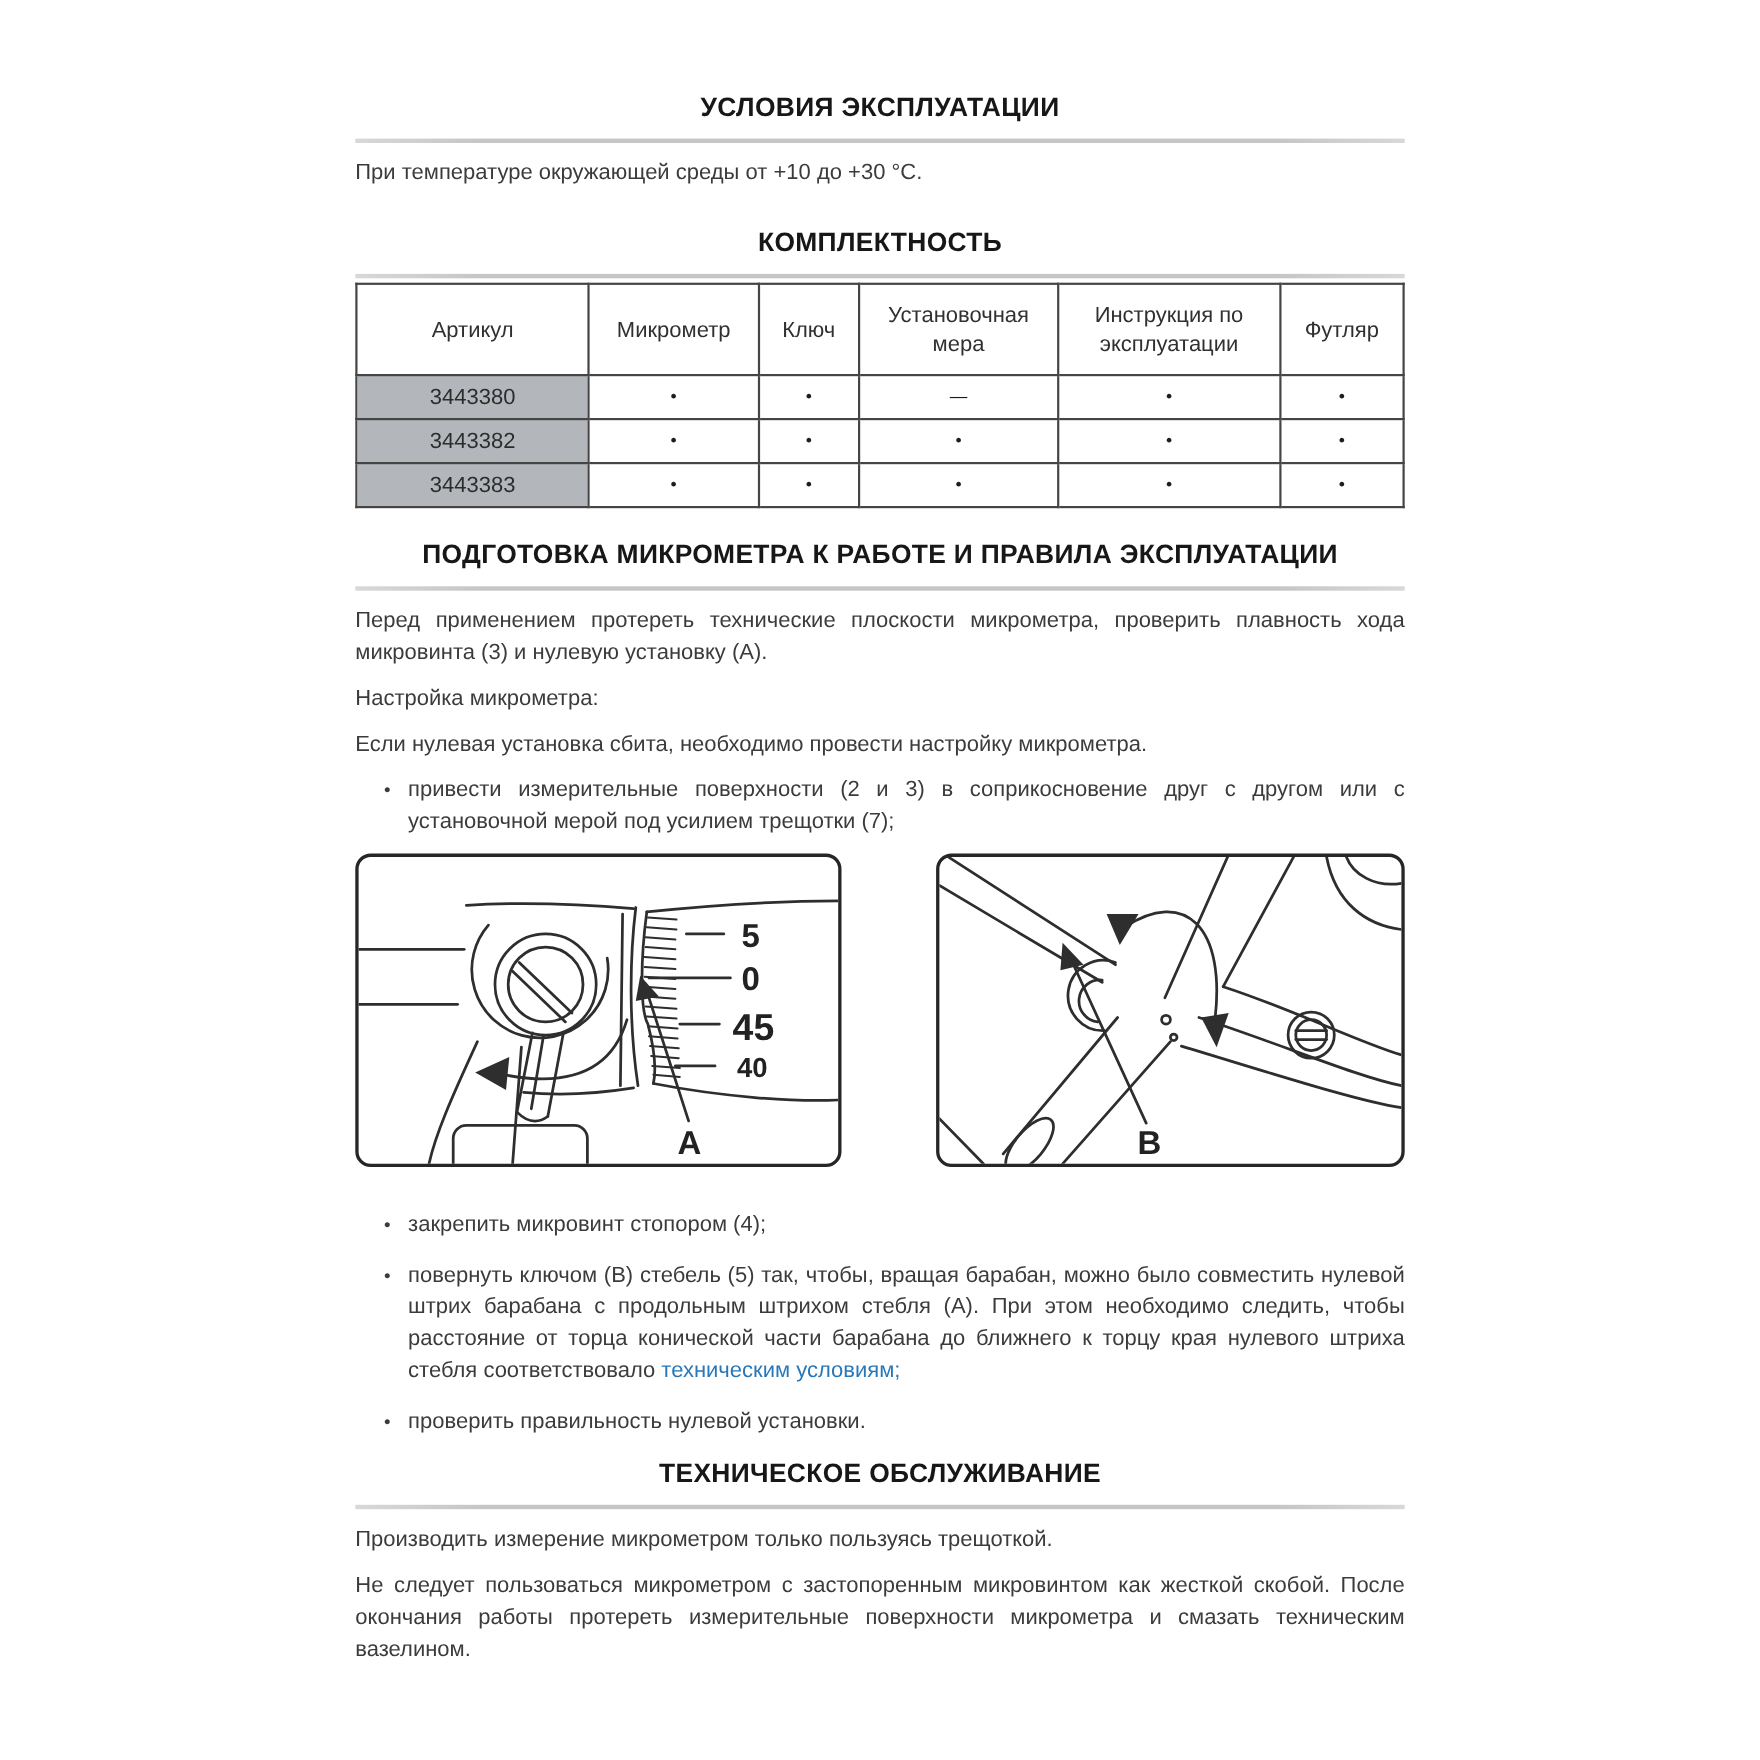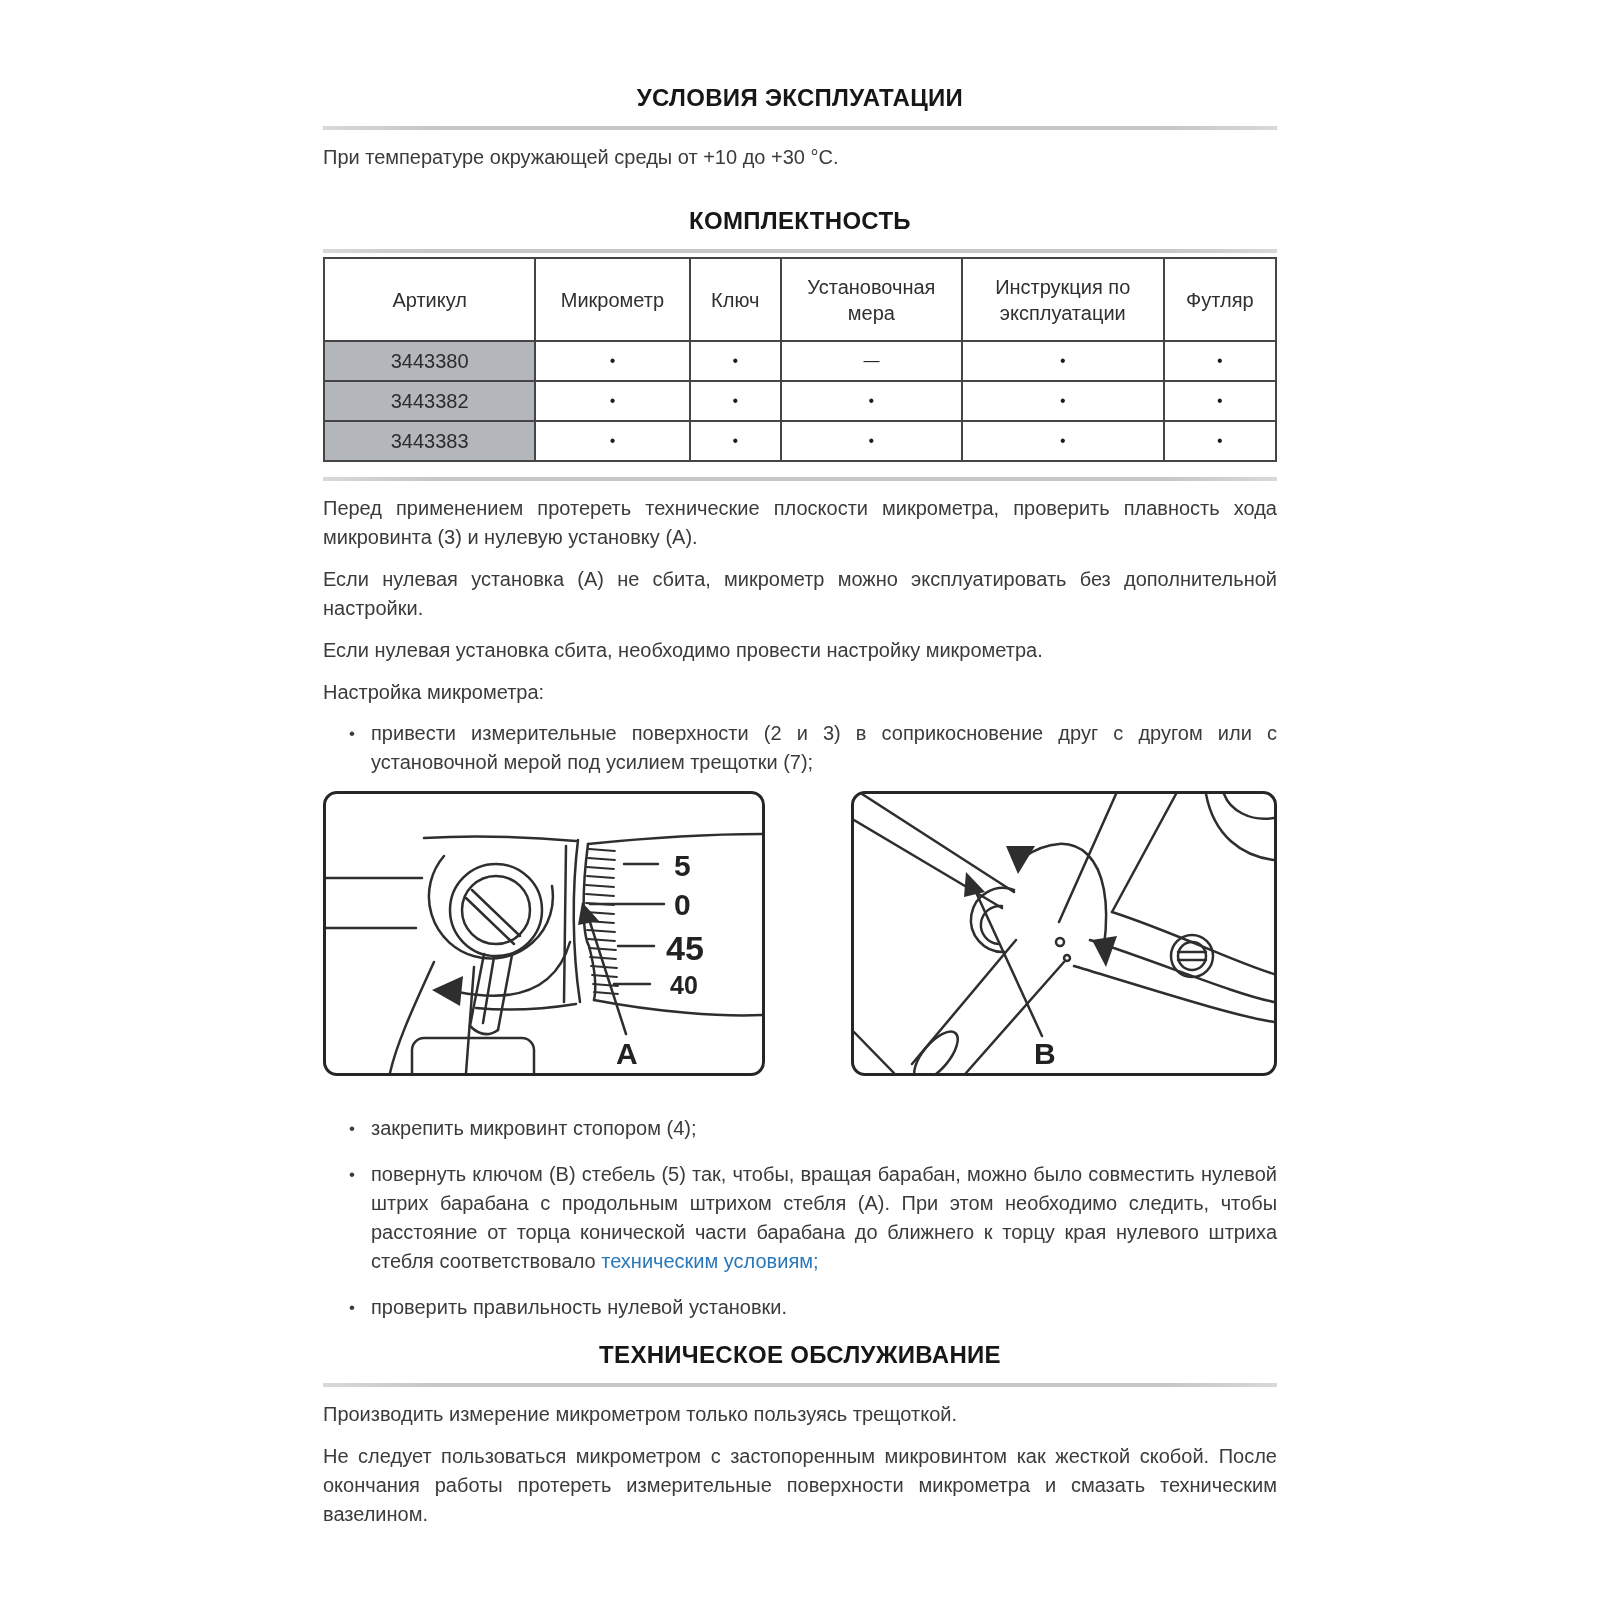--- a/index.html
+++ b/index.html
@@ -96,25 +96,25 @@
           <td class="article">3443383</td>
           <td class="mark">•</td>
           <td class="mark">•</td>
           <td class="mark">•</td>
           <td class="mark">•</td>
           <td class="mark">•</td>
         </tr>
       </tbody>
     </table>
 
+    <h2 class="sec-title gap-lg">ПОДГОТОВКА МИКРОМЕТРА К РАБОТЕ И ПРАВИЛА ЭКСПЛУАТАЦИИ</h2>
     <div class="rule"></div>
     <p class="body-text">Перед применением протереть технические плоскости микрометра, проверить плавность хода микровинта (3) и нулевую установку (А).</p>
-    <p class="body-text">Если нулевая установка (А) не сбита, микрометр можно эксплуатировать без дополнительной настройки.</p>
+    <p class="body-text">Настройка микрометра:</p>
     <p class="body-text">Если нулевая установка сбита, необходимо провести настройку микрометра.</p>
-    <p class="body-text">Настройка микрометра:</p>
 
     <ul class="bullets">
       <li>привести измерительные поверхности (2 и 3) в соприкосновение друг с другом или с установочной мерой под усилием трещотки (7);</li>
     </ul>
 
     <div class="figures">
 
       <div class="fig fig-a">
         <svg viewBox="0 0 436 279">
           <g>

